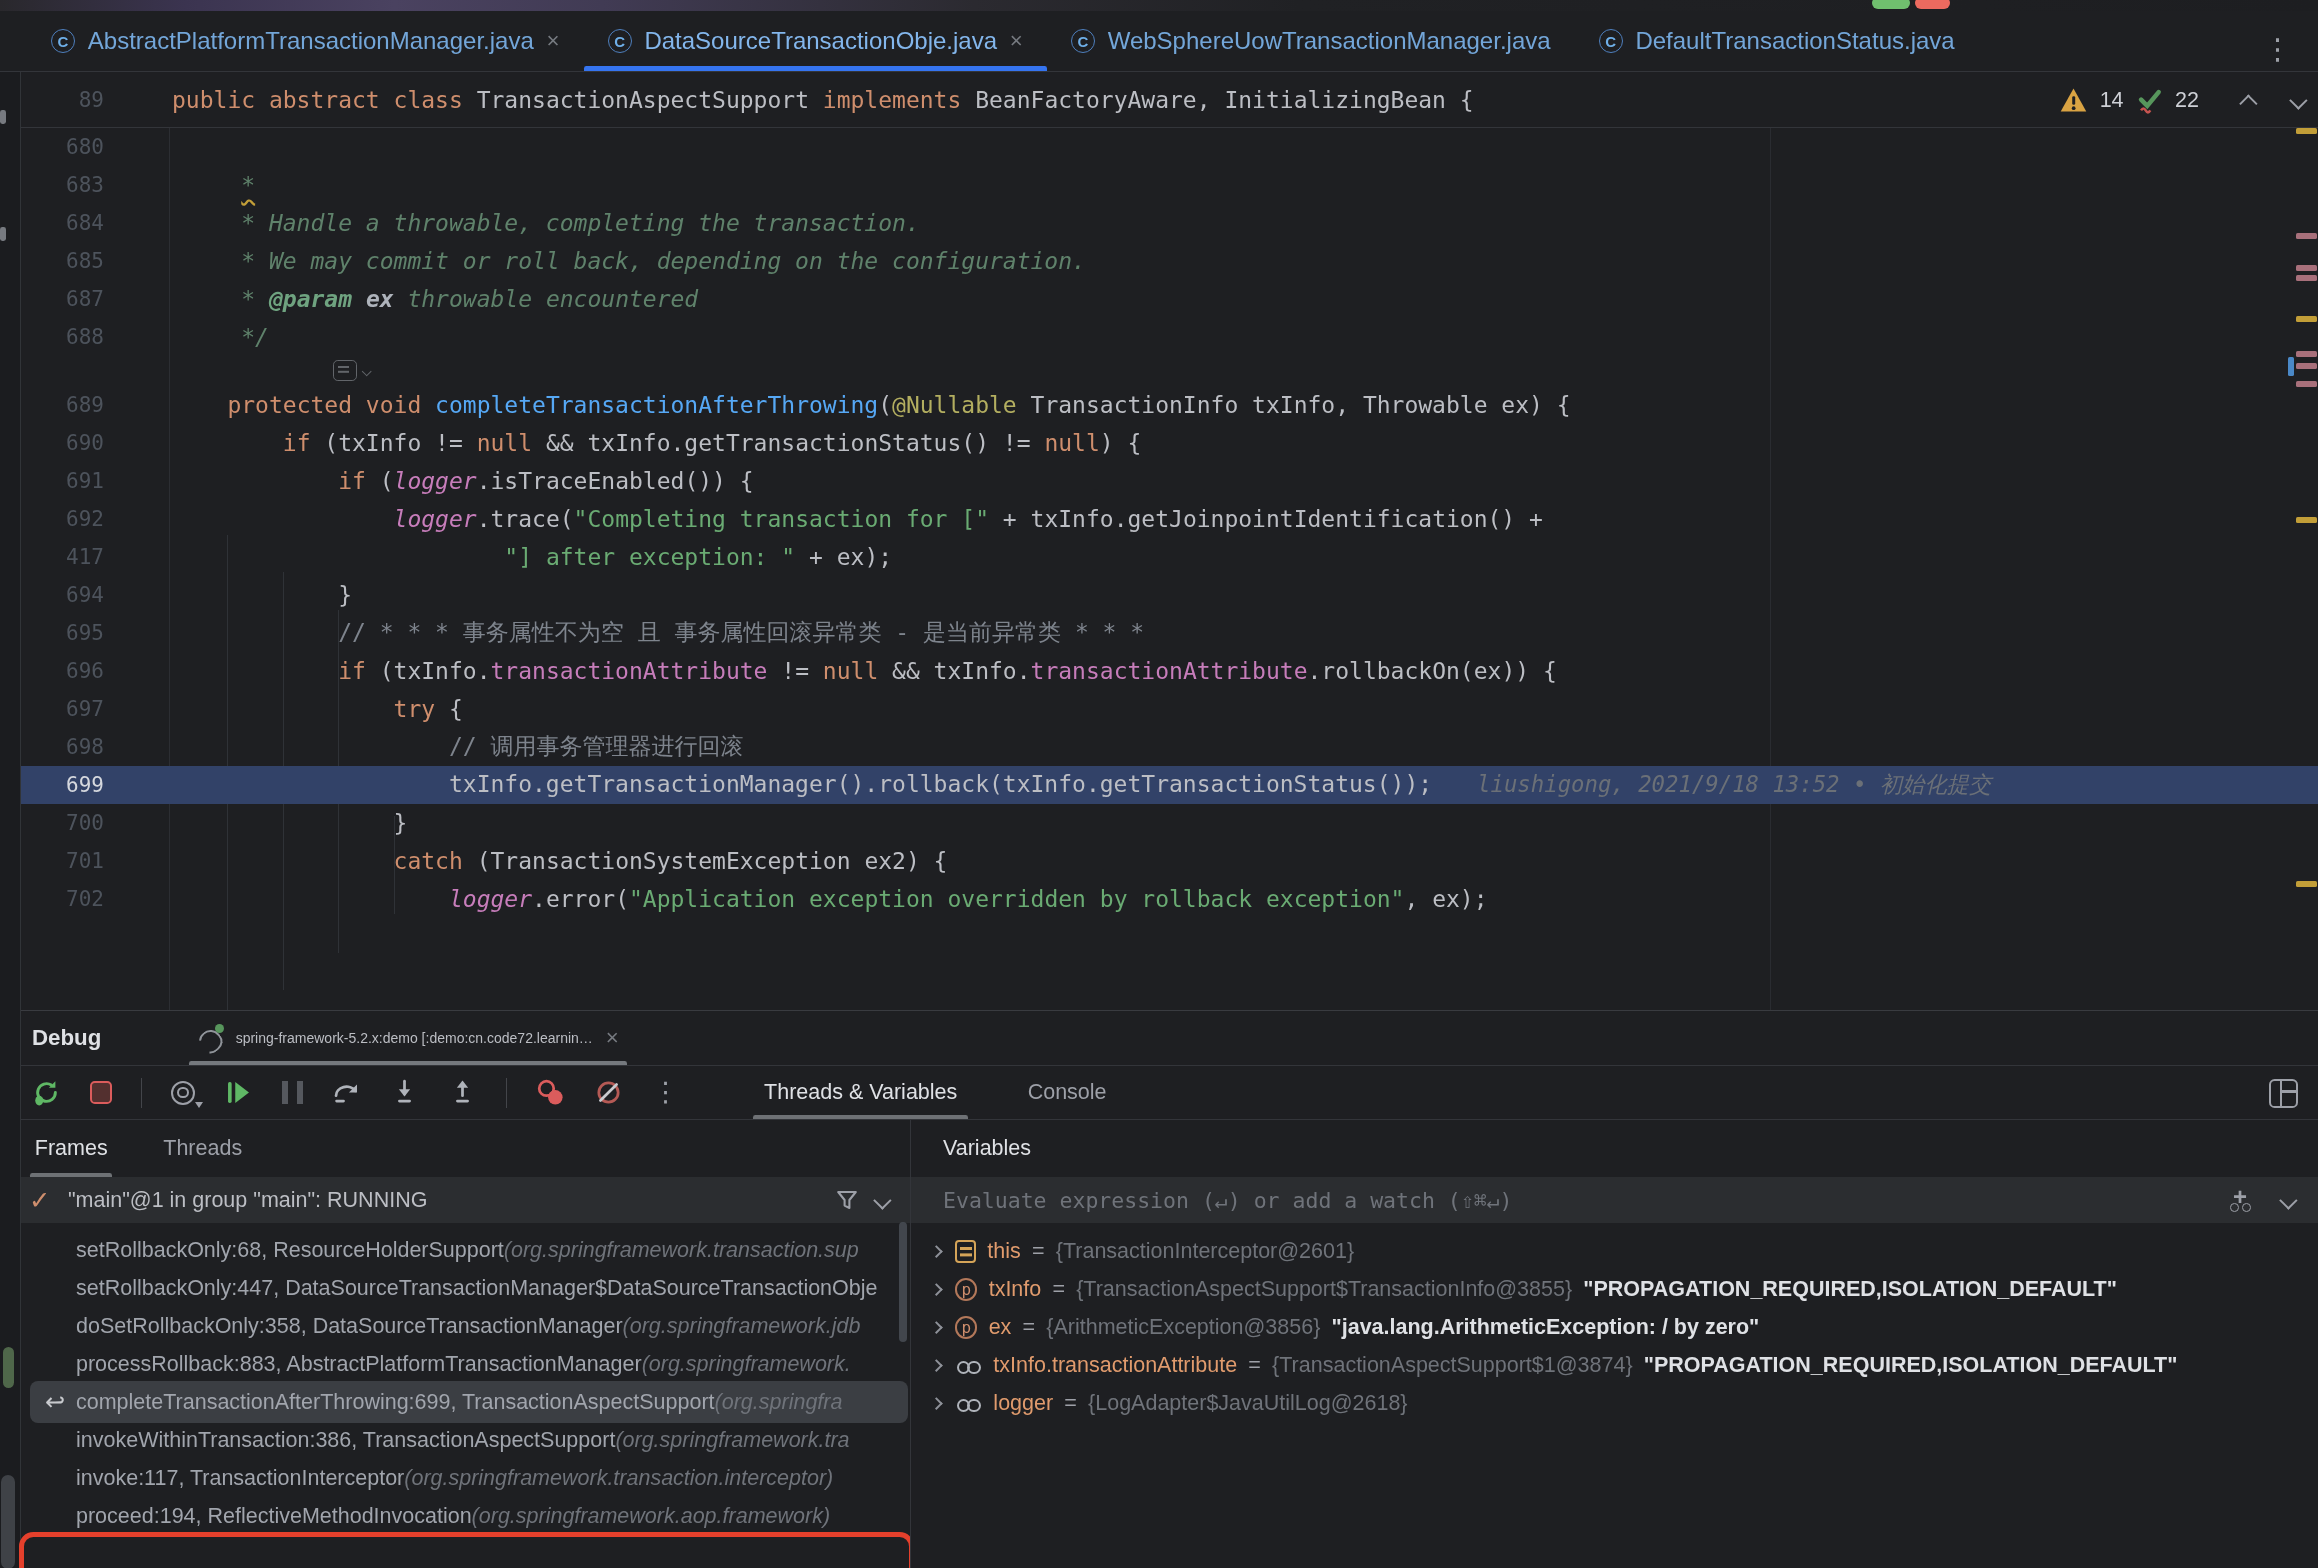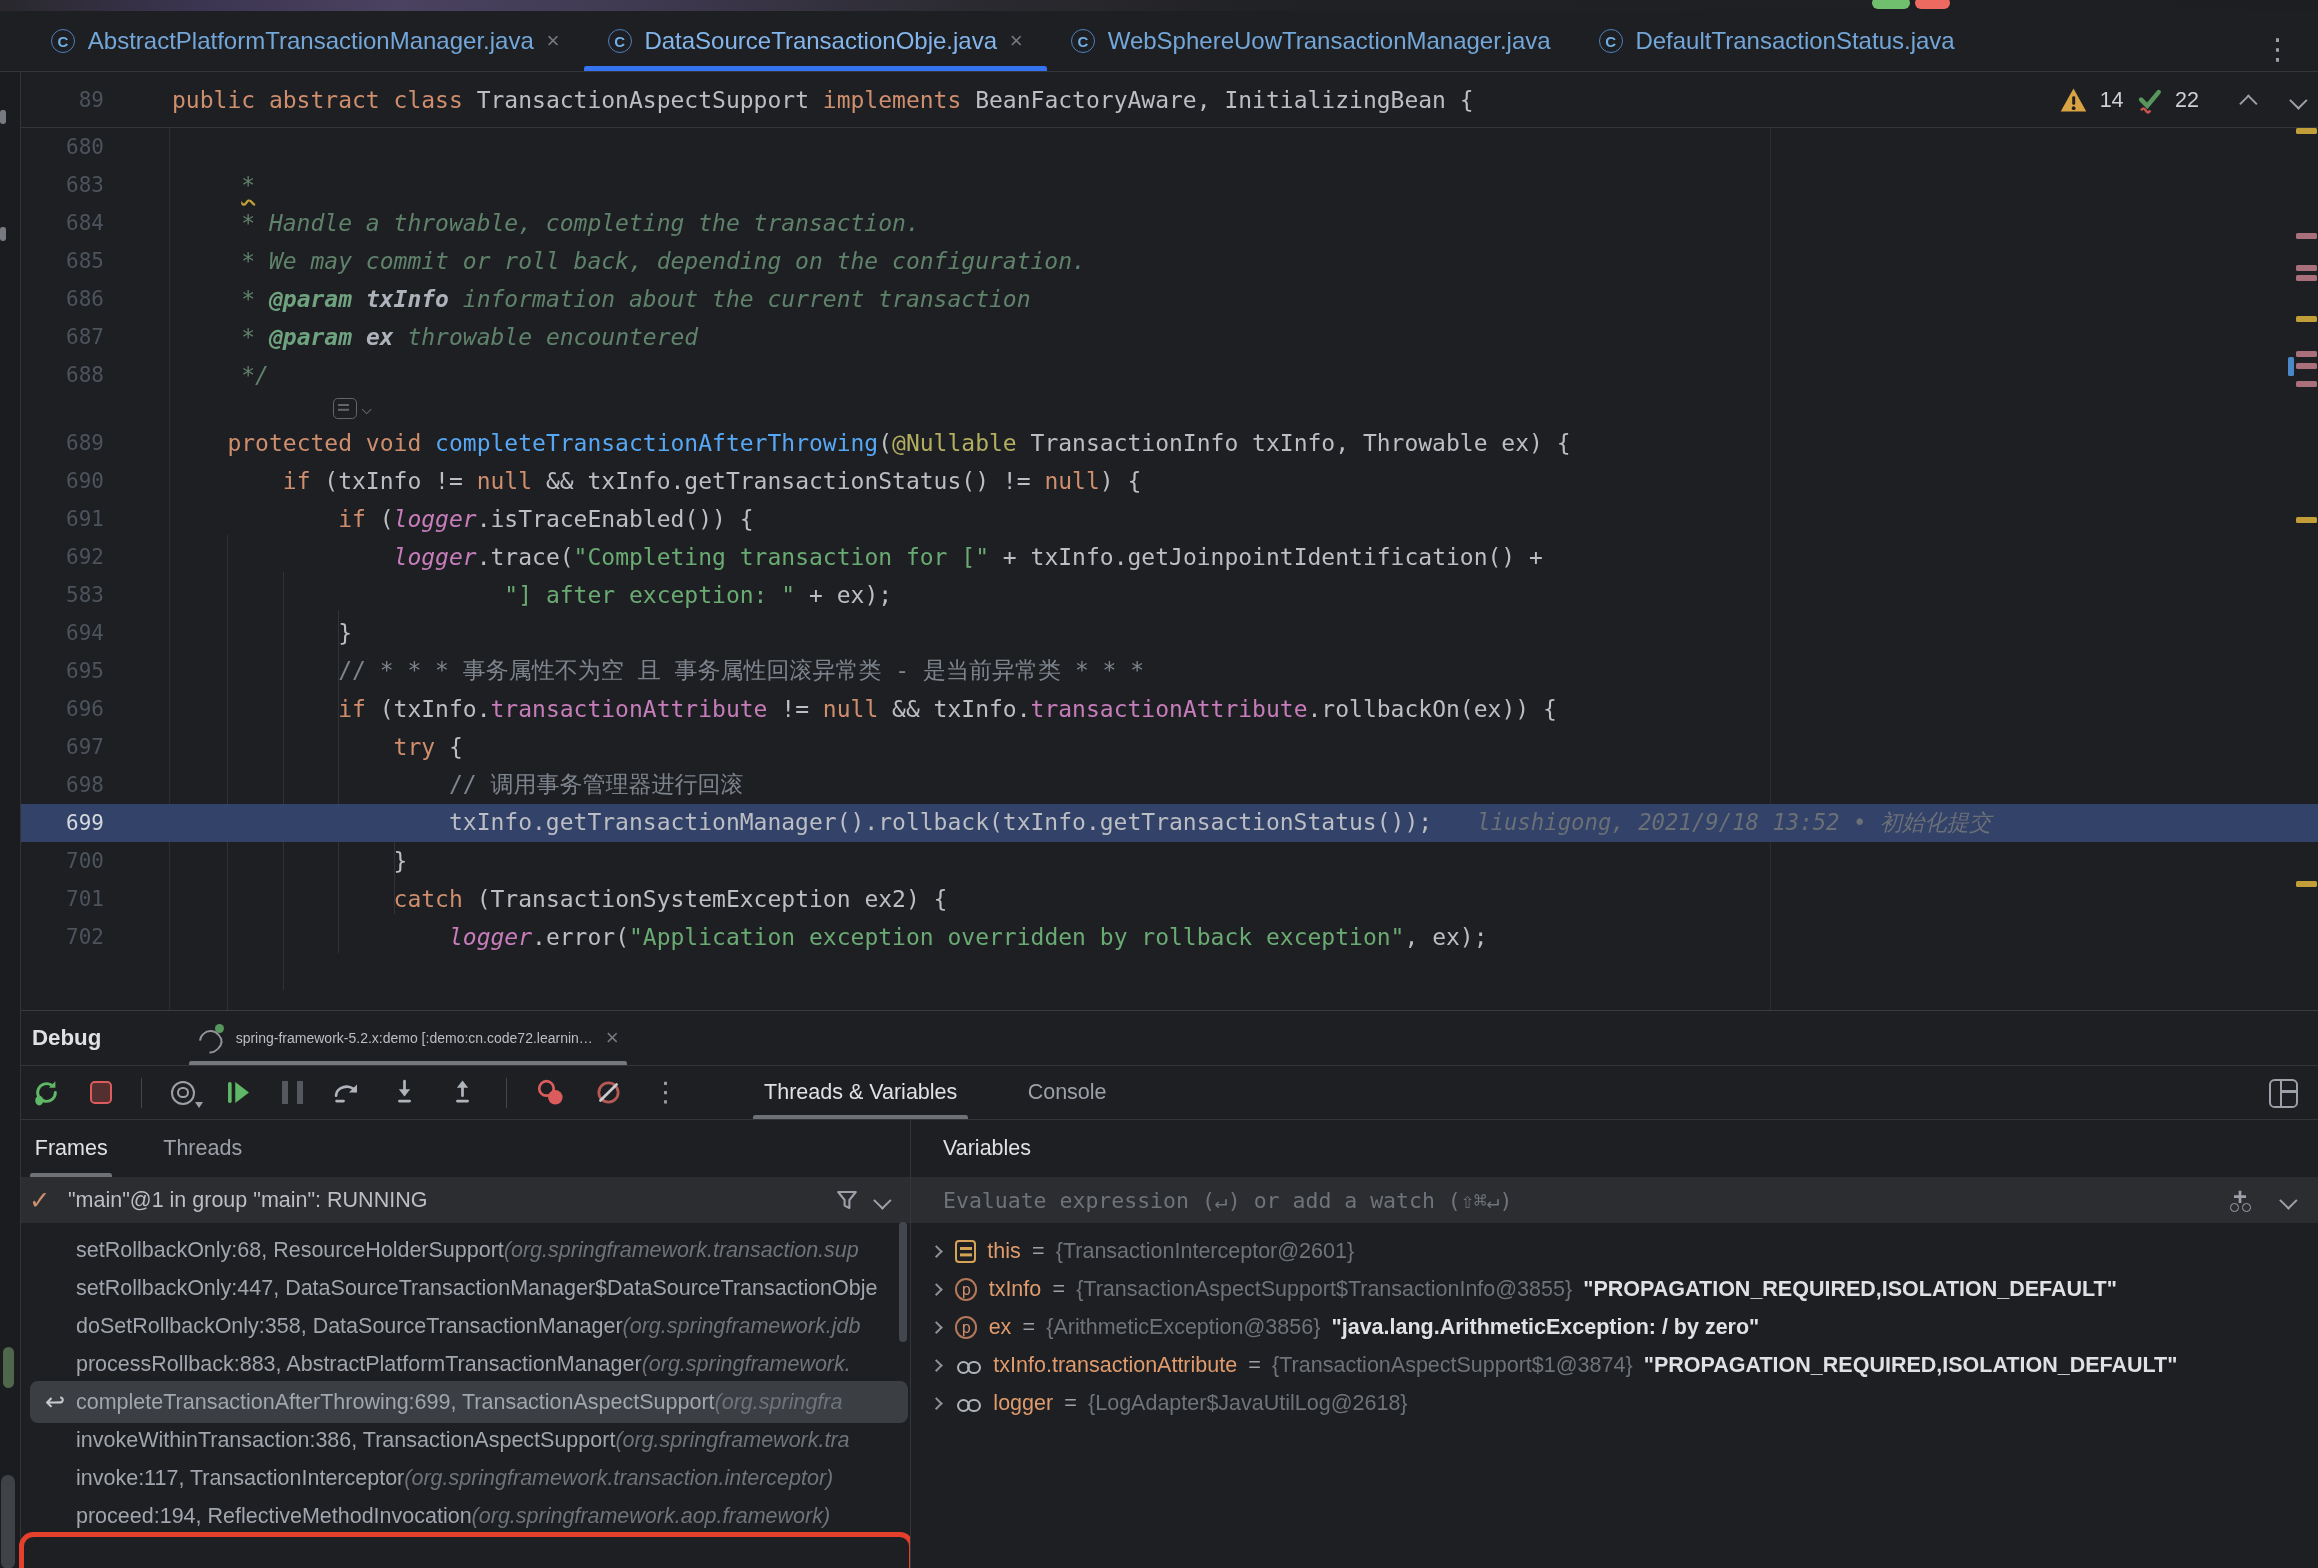--- a/index.html
+++ b/index.html
@@ -217,24 +217,20 @@
       </div>
       <div class="eline">
         <div class="gut-num">684</div>
         <span class="code"><span class="c-doc">     * Handle a throwable, completing the transaction.</span></span>
       </div>
       <div class="eline">
         <div class="gut-num">685</div>
         <span class="code"><span class="c-doc">     * We may commit or roll back, depending on the configuration.</span></span>
       </div>
       <div class="eline">
-        <div class="gut-num">686</div>
-        <span class="code"><span class="c-doc">     * </span><span class="c-doctag">@param </span><span class="c-docparam">txInfo </span><span class="c-doc">information about the current transaction</span></span>
-      </div>
-      <div class="eline">
         <div class="gut-num">687</div>
         <span class="code"><span class="c-doc">     * </span><span class="c-doctag">@param </span><span class="c-docparam">ex </span><span class="c-doc">throwable encountered</span></span>
       </div>
       <div class="eline">
         <div class="gut-num">688</div>
         <span class="code"><span class="c-doc">     */</span></span>
       </div>
       <div class="eline inlay">
         <div class="gut-num"></div>
         <span class="inlay-icon"></span>
@@ -249,21 +245,21 @@
       </div>
       <div class="eline">
         <div class="gut-num">691</div>
         <span class="code"><span class="c-def">            </span><span class="c-kw">if</span><span class="c-def"> (</span><span class="c-sfld">logger</span><span class="c-def">.isTraceEnabled()) {</span></span>
       </div>
       <div class="eline">
         <div class="gut-num">692</div>
         <span class="code"><span class="c-def">                </span><span class="c-sfld">logger</span><span class="c-def">.trace(</span><span class="c-str">"Completing transaction for ["</span><span class="c-def"> + txInfo.getJoinpointIdentification() +</span></span>
       </div>
       <div class="eline">
-        <div class="gut-num">583</div>
+        <div class="gut-num">417</div>
         <span class="code"><span class="c-def">                        </span><span class="c-str">"] after exception: "</span><span class="c-def"> + ex);</span></span>
       </div>
       <div class="eline">
         <div class="gut-num">694</div>
         <span class="code"><span class="c-def">            }</span></span>
       </div>
       <div class="eline">
         <div class="gut-num">695</div>
         <span class="code"><span class="c-def">            </span><span class="c-cmt">// * * * 事务属性不为空 且 事务属性回滚异常类 - 是当前异常类 * * *</span></span>
       </div>

